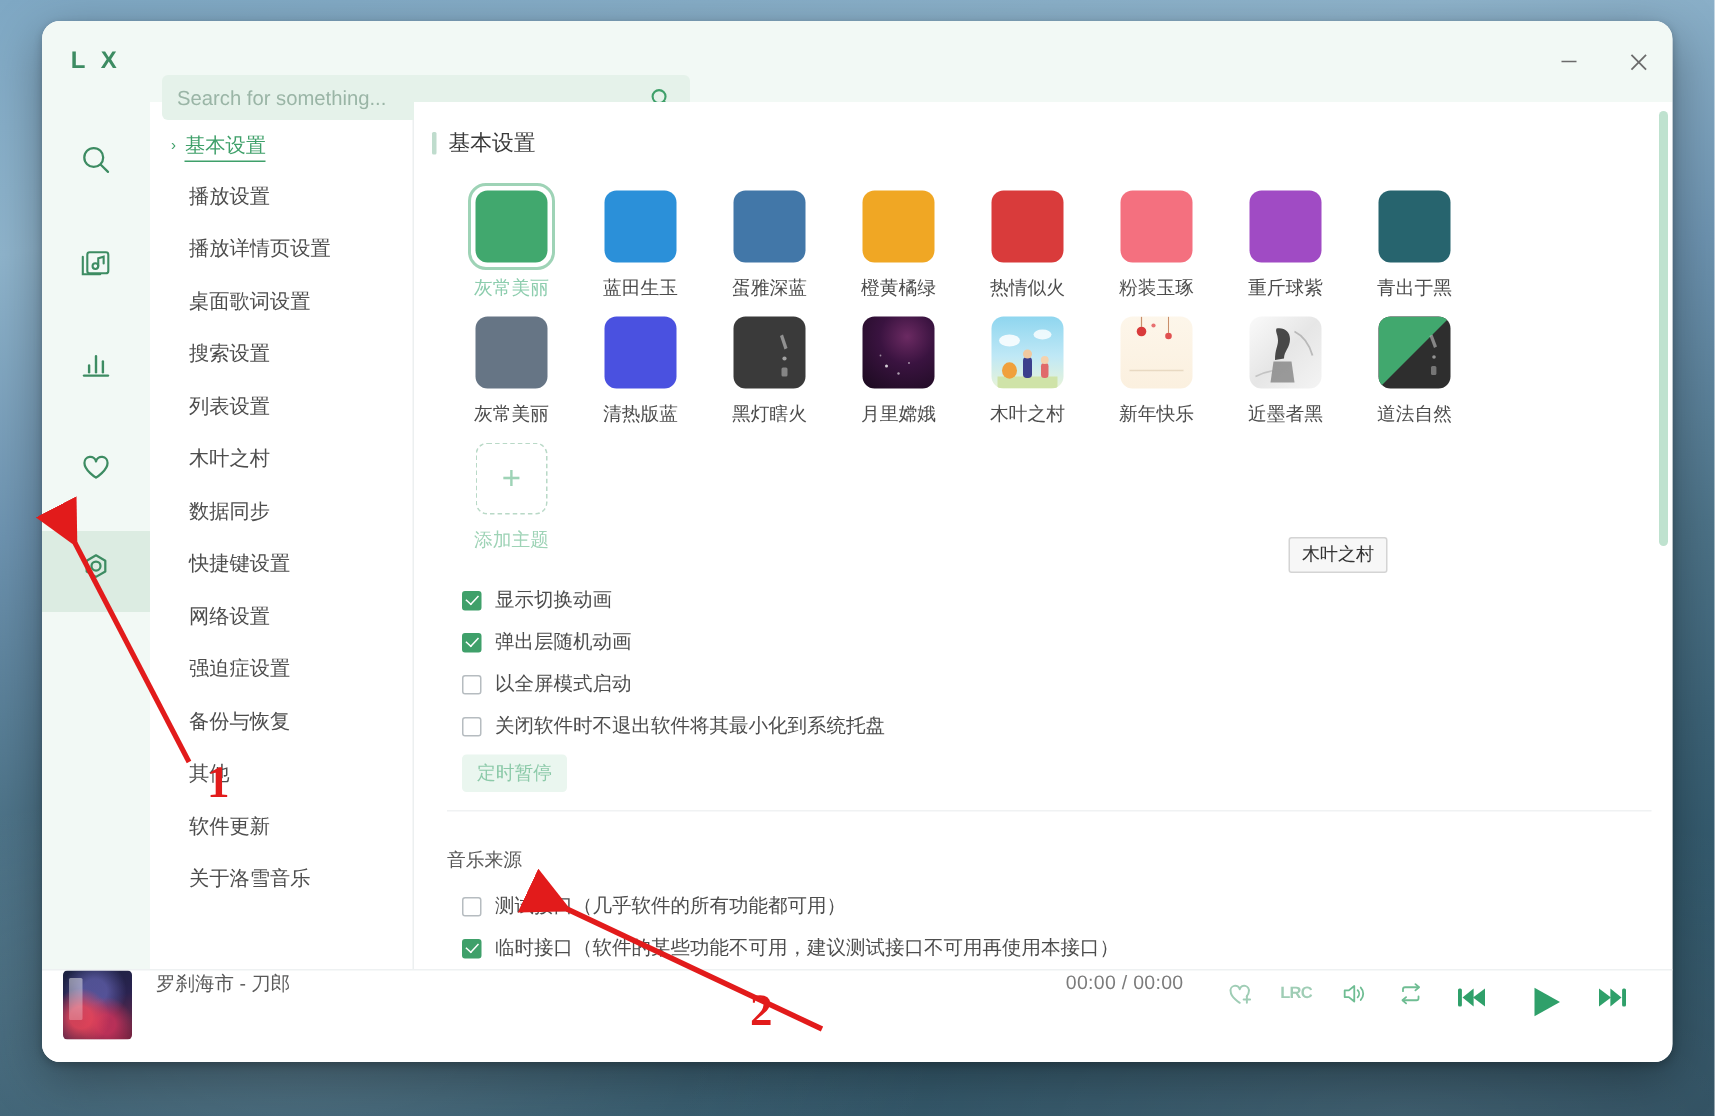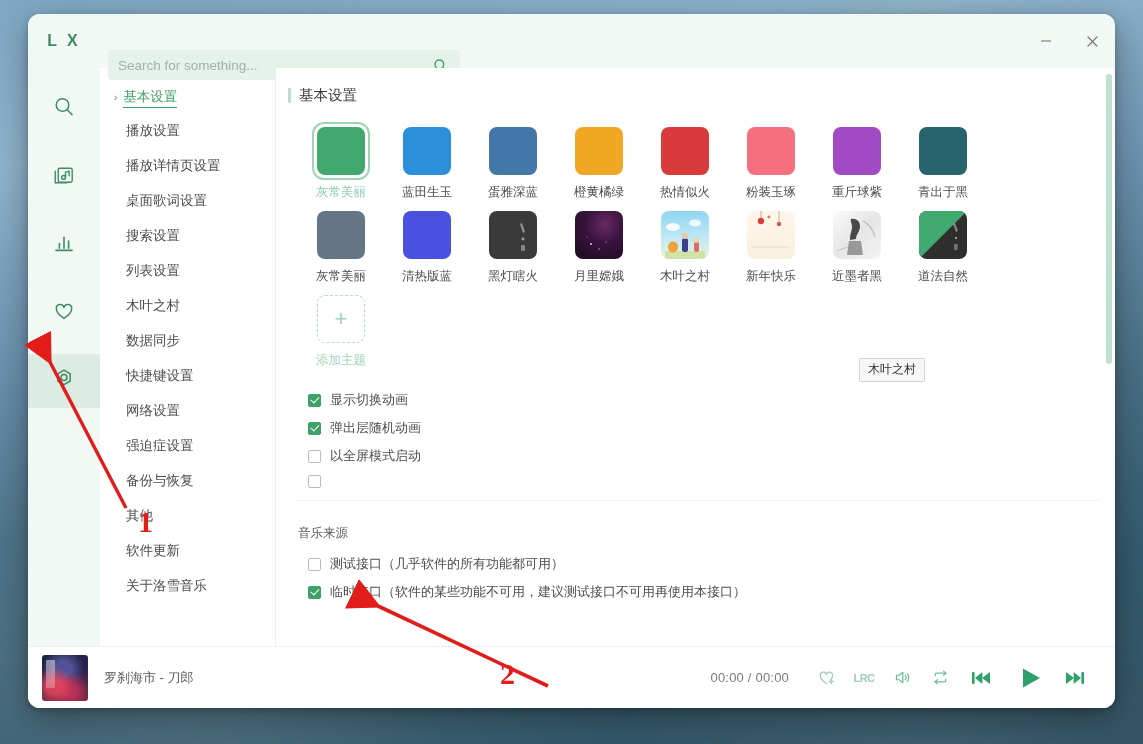--- a/index.html
+++ b/index.html
@@ -286,21 +286,21 @@
     border-radius: 3px;
     cursor: pointer;
   }
 
   
   .player {
     height: 62px;
     background: #ffffff;
     border-top: 1px solid #eef1f2;
     display: flex;
-    align-items: center;
+    align-items: flex-start;
     padding: 0 18px 0 14px;
     flex-shrink: 0;
   }
   .cover {
     width: 46px; height: 46px;
     border-radius: 3px;
     flex-shrink: 0;
     background:
       radial-gradient(circle at 26% 68%, rgba(233,70,90,0.85) 0 16%, transparent 42%),
       radial-gradient(circle at 62% 78%, rgba(206,50,92,0.8) 0 14%, transparent 40%),
@@ -645,22 +645,26 @@
         <div class="check-row">
           <span class="cbox checked"></span>
           <span>弹出层随机动画</span>
         </div>
         <div class="check-row">
           <span class="cbox"></span>
           <span>以全屏模式启动</span>
         </div>
         <div class="check-row">
           <span class="cbox"></span>
-        </div>
-
+          <span>关闭软件时不退出软件将其最小化到系统托盘</span>
+        </div>
+
+        <div style="margin-left:22px;margin-top:4px">
+          <button class="ghost-btn">定时暂停</button>
+        </div>
 
         <div class="divider"></div>
 
         <div class="section-label" style="margin-top:24px">音乐来源</div>
 
         <div class="check-row">
           <span class="cbox"></span>
           <span>测试接口（几乎软件的所有功能都可用）</span>
         </div>
         <div class="check-row">

